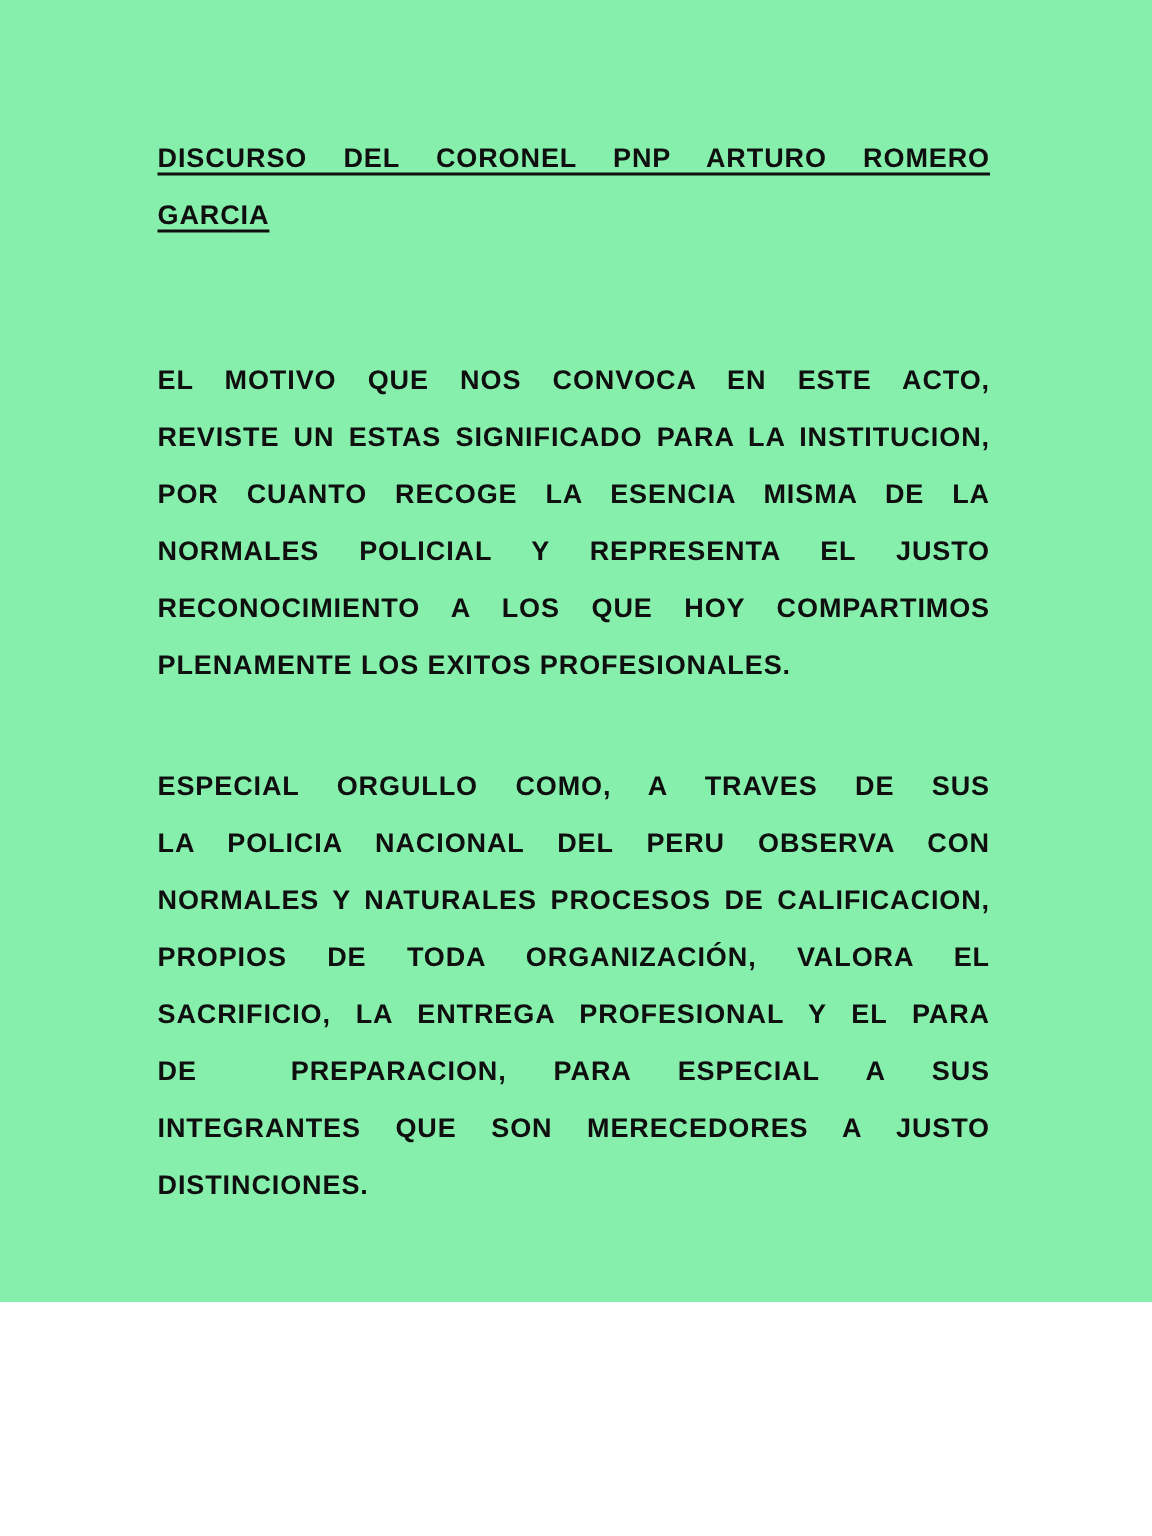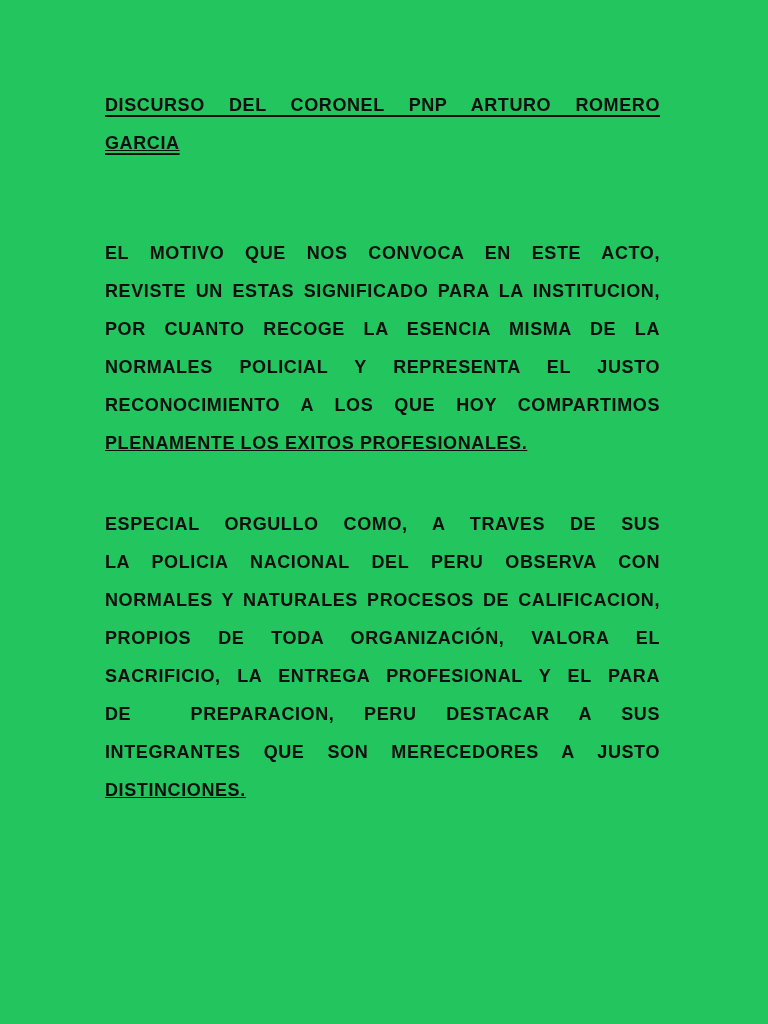--- a/index.html
+++ b/index.html
@@ -3,22 +3,22 @@
 <meta charset="utf-8">
 <style>
   html, body {
     margin: 0;
     padding: 0;
     background: #ffffff;
   }
   .page {
     position: relative;
     width: 768px;
-    height: 1024px;
-    background: #22c55e;
+    height: 868px;
+    background: #86efac;
     overflow: hidden;
     font-family: "Liberation Sans", "DejaVu Sans", sans-serif;
     color: #0f0f0f;
   }
   .textblock {
     position: absolute;
     left: 105px;
     top: 86px;
     width: 555px;
   }
@@ -27,21 +27,20 @@
     font-weight: 700;
     line-height: 38px;
     letter-spacing: 0.6px;
     white-space: pre-wrap;
     text-align: justify;
     text-align-last: justify;
   }
   .line.last {
     text-align: left;
     text-align-last: left;
-    text-decoration: underline;
   }
   .title {
     margin: 0 0 0 0;
   }
   .underlined {
     text-decoration: underline;
     text-decoration-thickness: 2px;
     text-underline-offset: 4px;
   }
   .u-word {
@@ -71,19 +70,19 @@
       <div class="line">RECONOCIMIENTO A LOS QUE HOY COMPARTIMOS</div>
       <div class="line last">PLENAMENTE LOS EXITOS PROFESIONALES.</div>
     </div>
 
     <div class="paragraph para2">
       <div class="line">ESPECIAL ORGULLO COMO, A TRAVES DE SUS</div>
       <div class="line">LA POLICIA NACIONAL DEL PERU OBSERVA CON</div>
       <div class="line">NORMALES Y NATURALES PROCESOS DE CALIFICACION,</div>
       <div class="line">PROPIOS DE TODA ORGANIZACIÓN, VALORA EL</div>
       <div class="line">SACRIFICIO, LA ENTREGA PROFESIONAL Y EL PARA</div>
-      <div class="line">DE  PREPARACION, PERU DESTACAR A SUS</div>
+      <div class="line">DE  PREPARACION, PARA ESPECIAL A SUS</div>
       <div class="line">INTEGRANTES QUE SON MERECEDORES A JUSTO</div>
       <div class="line last">DISTINCIONES.</div>
     </div>
 
   </div>
 </div>
 
 </body></html>

